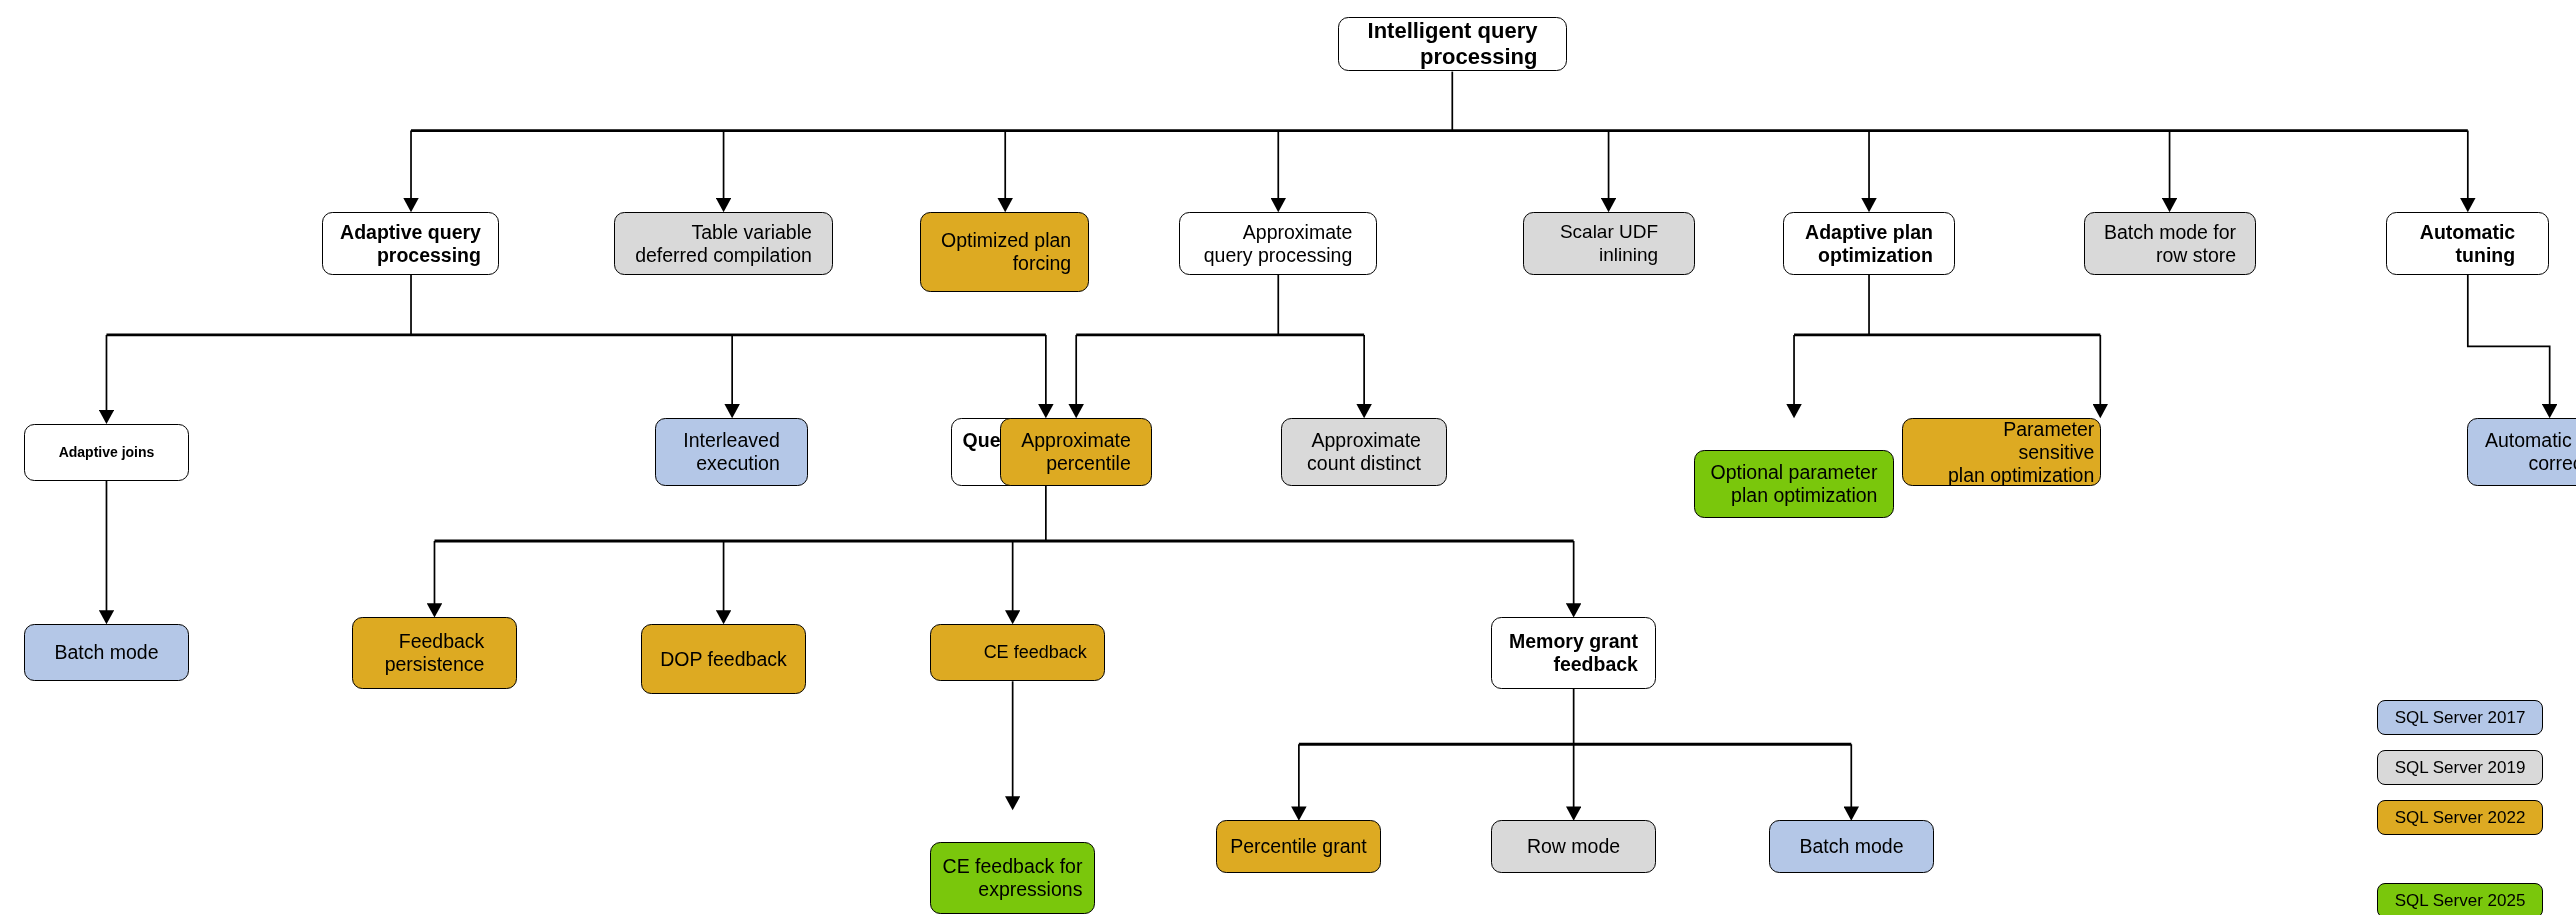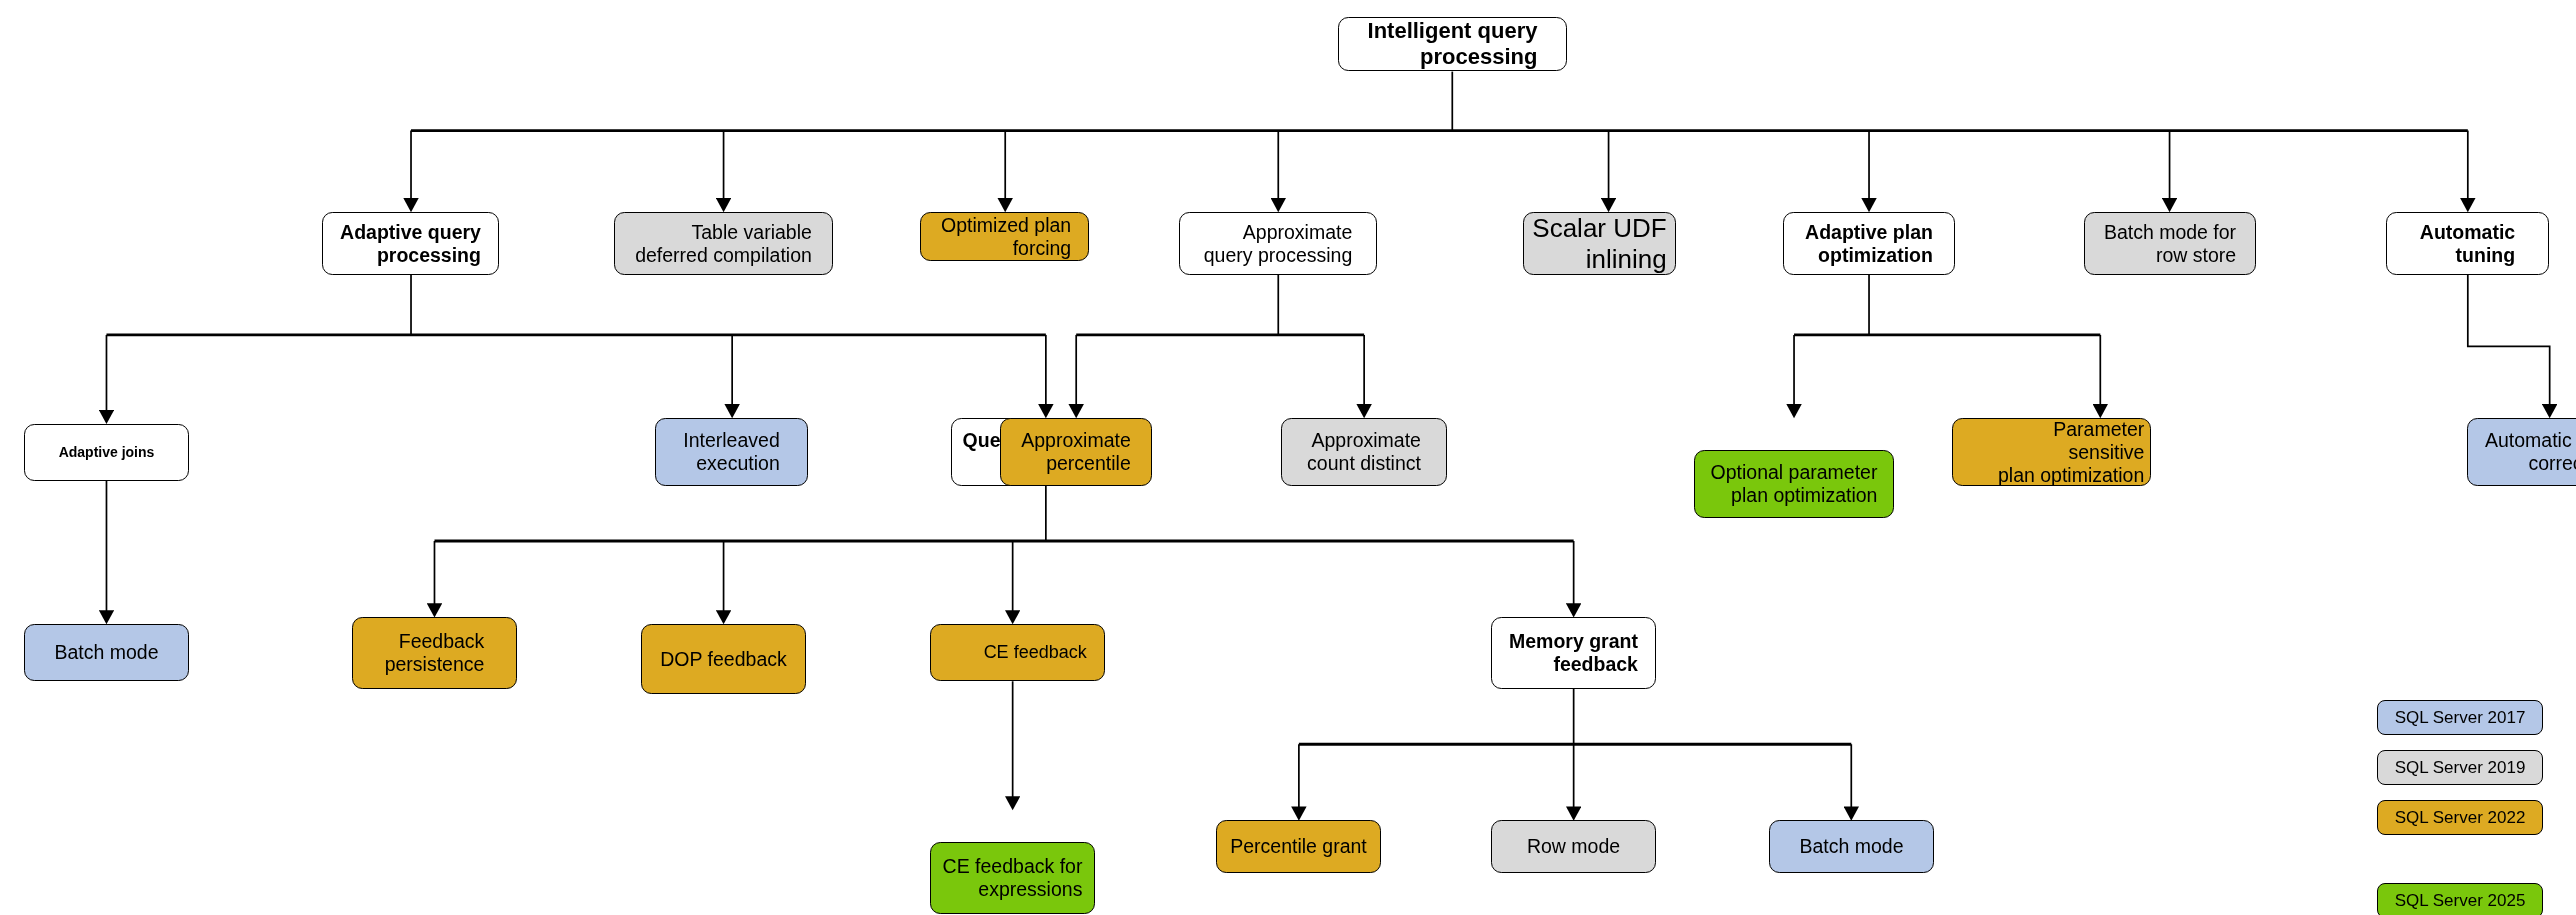--- a/index.html
+++ b/index.html
@@ -114,29 +114,29 @@
 processing</span>
       </div>
       <div class="node vwhite bold" style="left: 322px; top: 212px; width: 177px; height: 63px; font-size: 19.5px;">
         <span class="label">Adaptive query
 processing</span>
       </div>
       <div class="node v2019" style="left: 614px; top: 212px; width: 219px; height: 63px; font-size: 19.5px;">
         <span class="label">Table variable
 deferred compilation</span>
       </div>
-      <div class="node v2022" style="left: 920px; top: 212px; width: 169px; height: 49px; font-size: 19.5px; padding-left: 9px;">
+      <div class="node v2022" style="left: 920px; top: 212px; width: 169px; height: 80px; font-size: 19.5px; padding-left: 9px;">
         <span class="label">Optimized plan
 forcing</span>
       </div>
       <div class="node vwhite" style="left: 1179px; top: 212px; width: 198px; height: 63px; font-size: 19.5px;">
         <span class="label">Approximate
 query processing</span>
       </div>
-      <div class="node v2019" style="left: 1523px; top: 212px; width: 153px; height: 63px; font-size: 26px;">
+      <div class="node v2019" style="left: 1523px; top: 212px; width: 172px; height: 63px; font-size: 19px;">
         <span class="label">Scalar UDF
 inlining</span>
       </div>
       <div class="node vwhite bold" style="left: 1783px; top: 212px; width: 172px; height: 63px; font-size: 19.5px;">
         <span class="label">Adaptive plan
 optimization</span>
       </div>
       <div class="node v2019" style="left: 2084px; top: 212px; width: 172px; height: 63px; font-size: 19.5px;">
         <span class="label">Batch mode for
 row store</span>
@@ -161,21 +161,21 @@
 percentile</span>
       </div>
       <div class="node v2019" style="left: 1281px; top: 418px; width: 166px; height: 68px; font-size: 19.5px;">
         <span class="label">Approximate
 count distinct</span>
       </div>
       <div class="node v2025" style="left: 1694px; top: 418px; width: 200px; height: 68px; font-size: 19.5px;">
         <span class="label">Optional parameter
 plan optimization</span>
       </div>
-      <div class="node v2022" style="left: 1952px; top: 418px; width: 199px; height: 68px; font-size: 19.5px; padding-left: 40px;">
+      <div class="node v2022" style="left: 1902px; top: 418px; width: 199px; height: 68px; font-size: 19.5px; padding-left: 40px;">
         <span class="label">Parameter sensitive
 plan optimization</span>
       </div>
       <div class="node v2017" style="left: 2467px; top: 418px; width: 165px; height: 68px; font-size: 19.5px;">
         <span class="label">Automatic plan
 correction</span>
       </div>
       <div class="node v2017" style="left: 24px; top: 624px; width: 165px; height: 57px; font-size: 19.5px;">
         <span class="label">Batch mode</span>
       </div>

